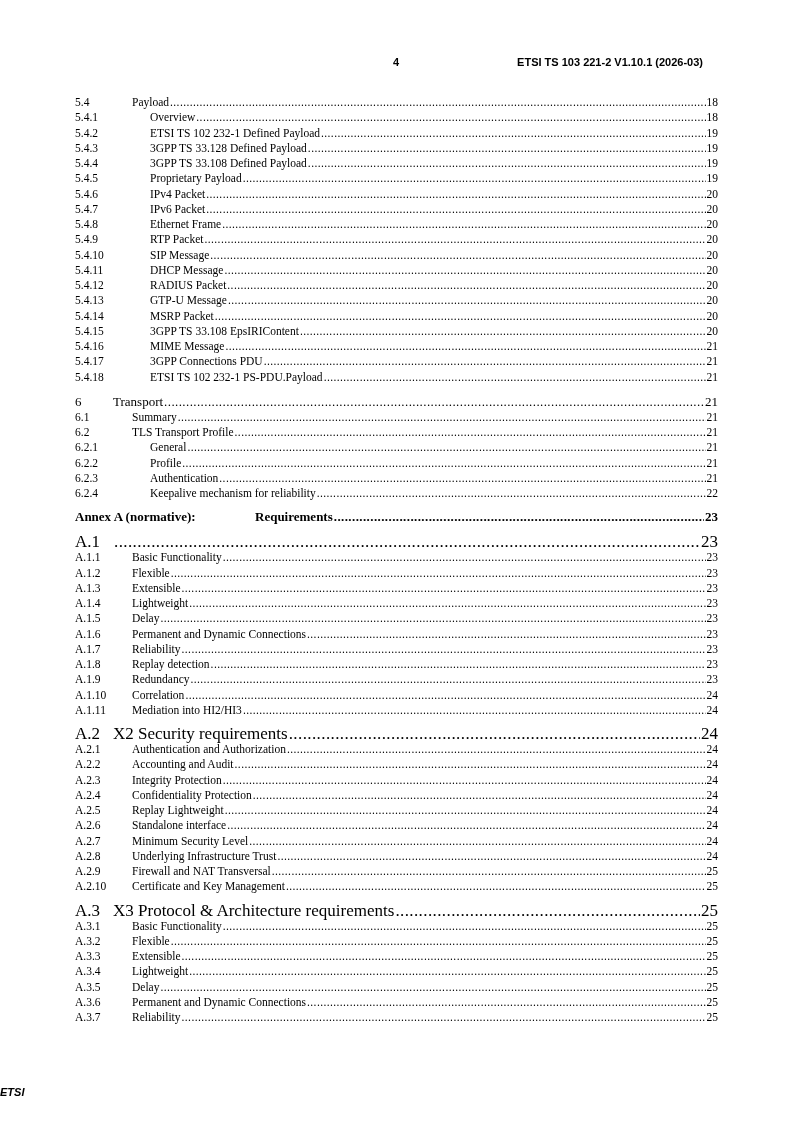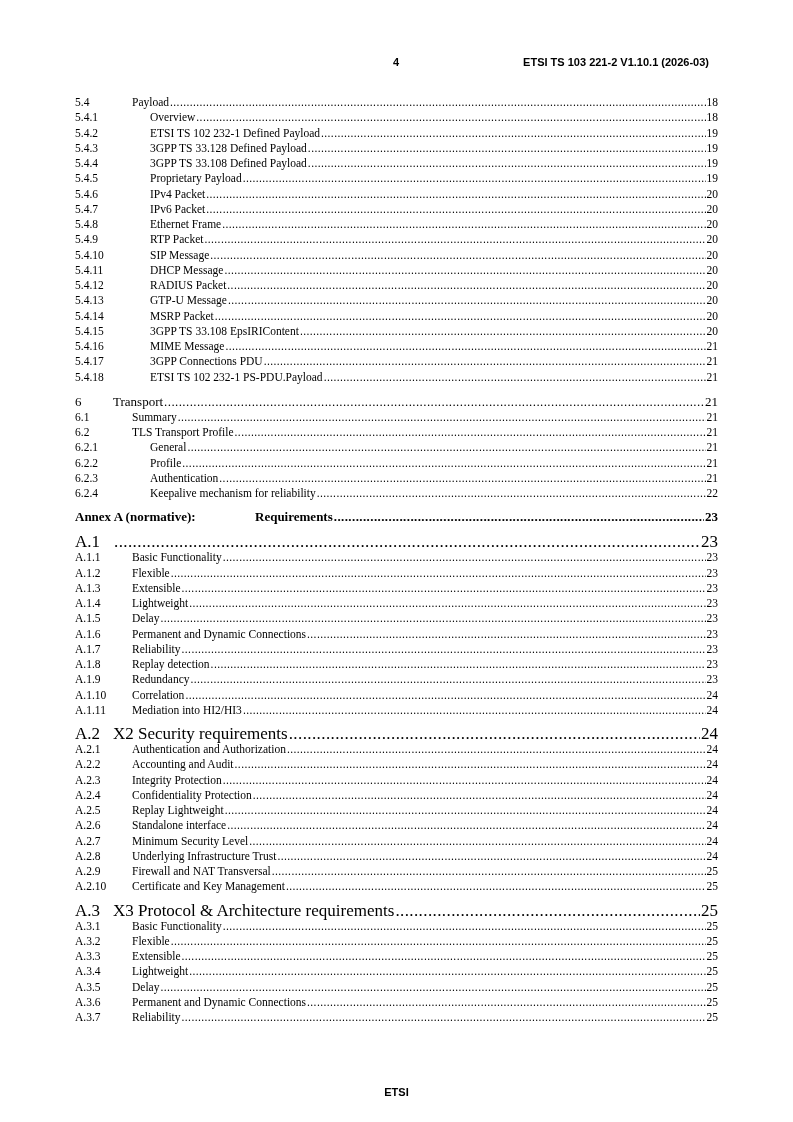--- a/index.html
+++ b/index.html
@@ -1,20 +1,20 @@
 <!DOCTYPE html>
 <html><head>
 <meta charset="utf-8">
 <style>
   html, body { margin: 0; padding: 0; background: #ffffff; }
   body { width: 793px; height: 1122px; position: relative; overflow: hidden; color: #000; }
   .hdr { position: absolute; top: 56px; font-family: "Liberation Sans", sans-serif; font-weight: bold; font-size: 11px; }
   .hdr-page { left: 393px; }
-  .hdr-title { right: 84px; }
-  .footer { position: absolute; top: 1086px; left: 0; width: 793px; text-align: center; font-family: "Liberation Sans", sans-serif; font-weight: bold; font-size: 11px; }
+  .hdr-title { right: 90px; }
+  .footer { position: absolute; top: 1086px; left: 0; width: 793px; text-align: left; font-family: "Liberation Sans", sans-serif; font-weight: bold; font-style: italic; font-size: 11px; }
   .toc { position: absolute; left: 75px; top: 95px; width: 643px; font-family: "Liberation Serif", serif; }
   .row { position: relative; display: flex; align-items: center; white-space: nowrap; height: 15.25px; line-height: 15.25px; font-size: 11.5px; }
   .row .num { flex: 0 0 auto; }
   .row .title { flex: 0 0 auto; }
   .row .dots { flex: 1 1 auto; overflow: hidden; margin: 0 1px; }
   .row .dots::before { content: ".........................................................................................................................................................................................................................................................................................................."; letter-spacing: 0.4px; }
   .row .page { flex: 0 0 auto; }
   
   .lvl2 .num { width: 57px; }
   .lvl3 .num { width: 75px; }

